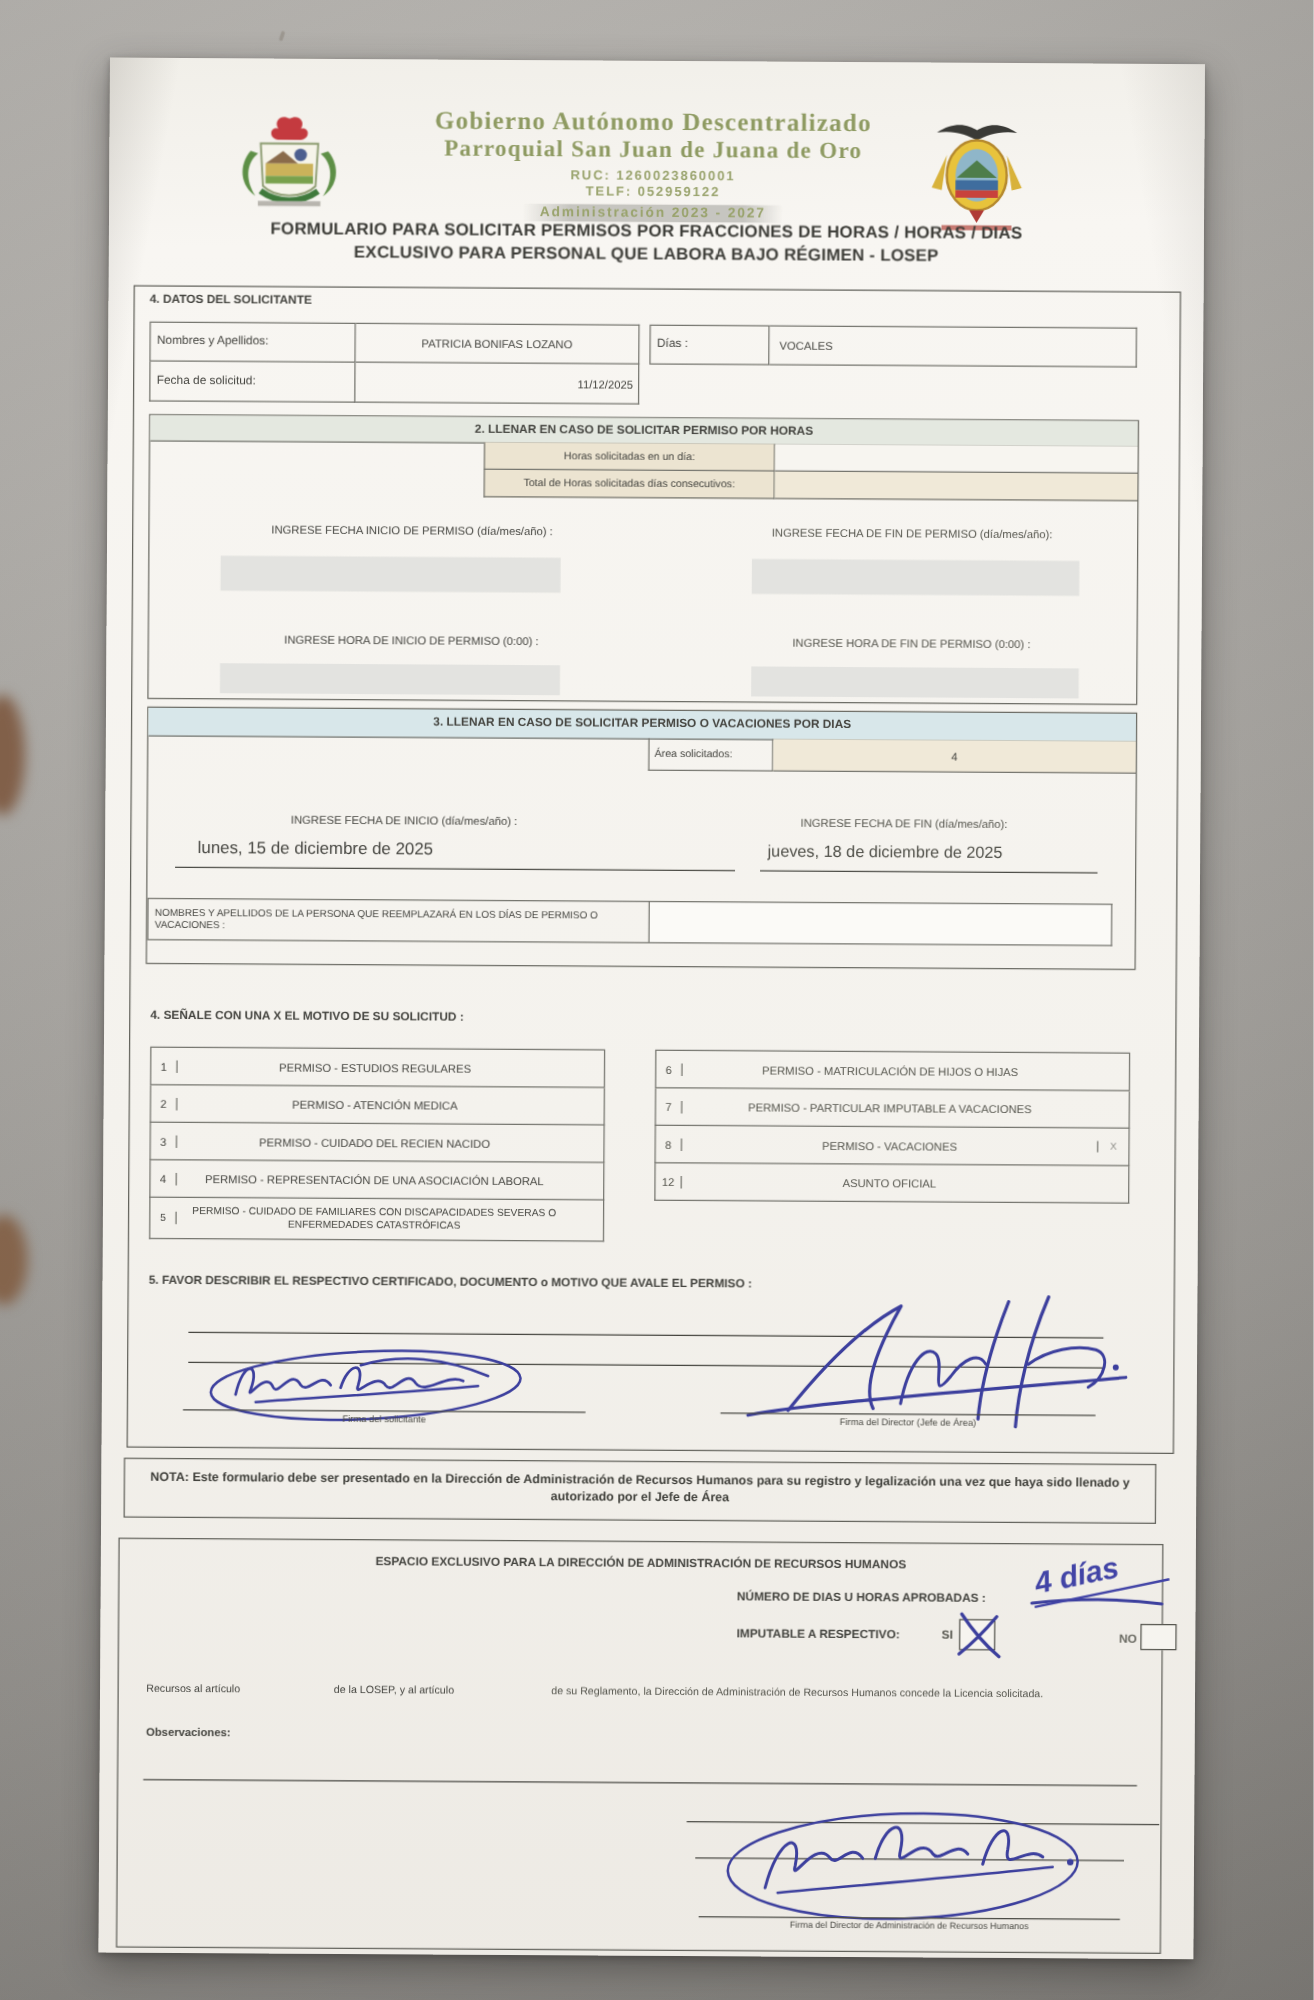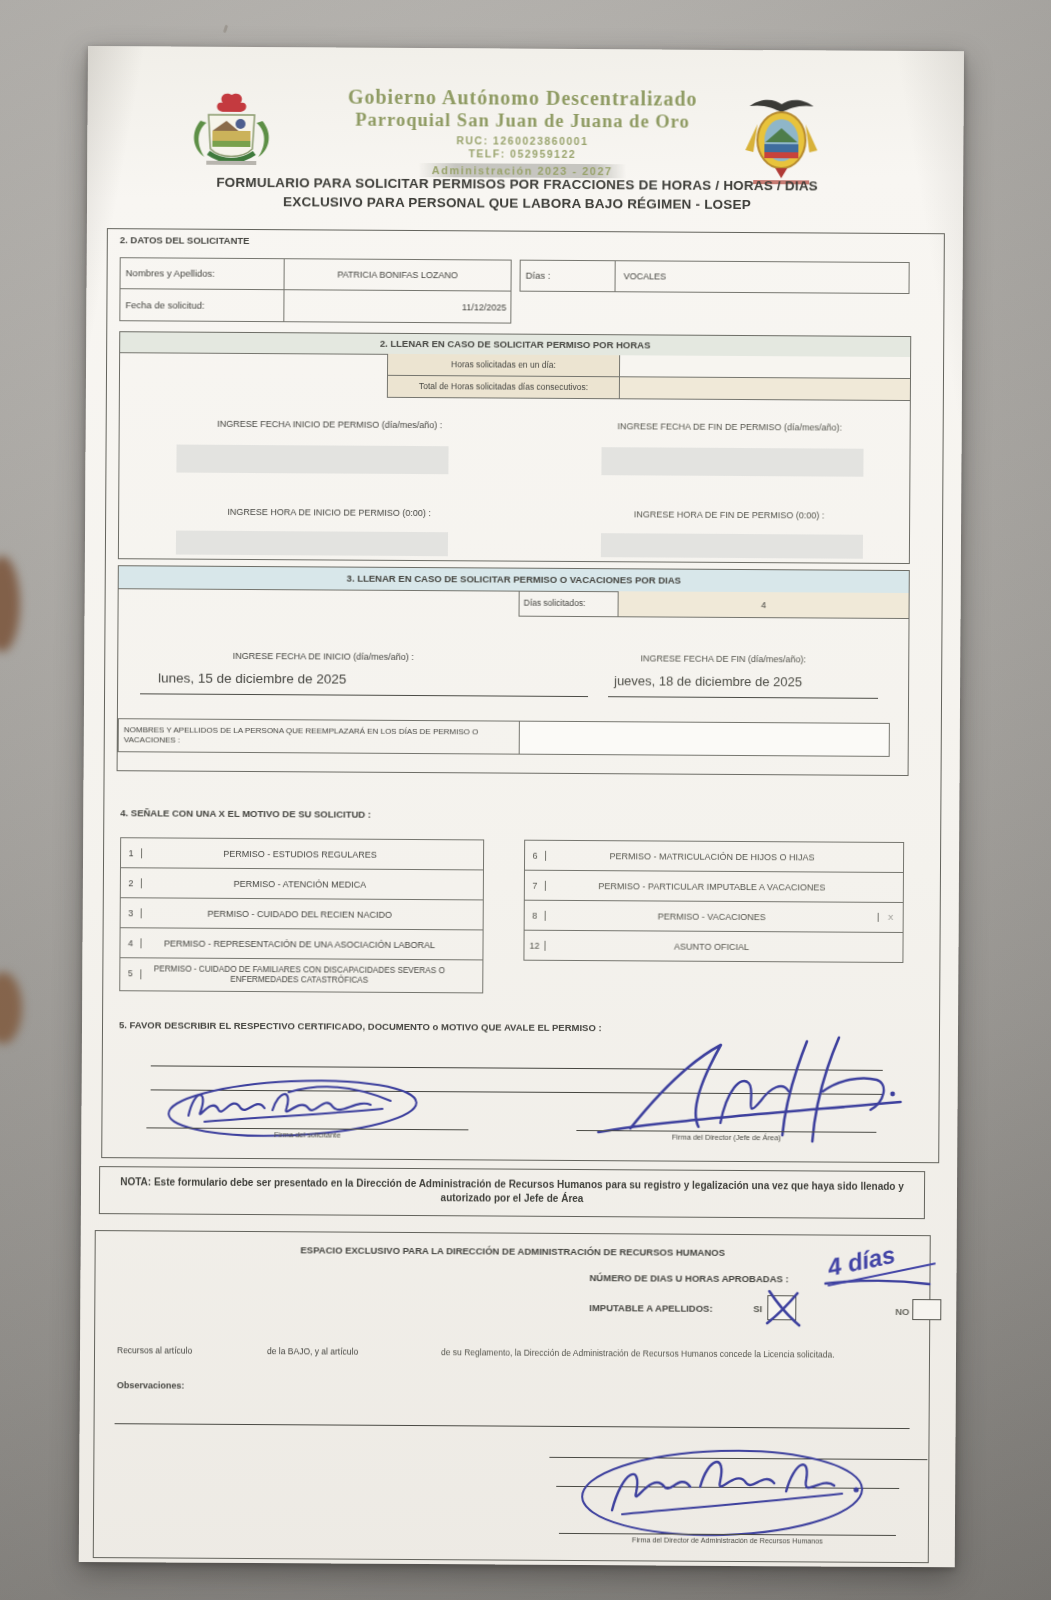--- a/index.html
+++ b/index.html
@@ -98,21 +98,21 @@
       </svg>
     </div>
 
     <div class="abs ctr" style="left:78px;top:126px;width:704px;">
       <div class="title">FORMULARIO PARA SOLICITAR PERMISOS  POR FRACCIONES DE HORAS / HORAS / DIAS</div>
       <div class="title">EXCLUSIVO PARA PERSONAL QUE LABORA BAJO RÉGIMEN - LOSEP</div>
     </div>
 
     <div class="abs formbox" style="left:20px;top:182px;width:836px;height:928px;">
 
-      <div class="abs b s95" style="left:12px;top:5px;">2. DATOS DEL SOLICITANTE</div>
+      <div class="abs b s95" style="left:12px;top:5px;">4. DATOS DEL SOLICITANTE</div>
 
       <div class="abs" style="left:12px;top:28px;width:392px;">
         <div style="display:flex;height:32px;">
           <div class="cell s95" style="width:165px;display:flex;align-items:center;padding-left:5px;box-sizing:border-box;">Nombres y Apellidos:</div>
           <div class="cell s9 ctr" style="flex:1;display:flex;align-items:center;justify-content:center;border-left:none;">PATRICIA BONIFAS LOZANO</div>
         </div>
         <div style="display:flex;height:32px;">
           <div class="cell s95" style="width:165px;display:flex;align-items:center;padding-left:5px;box-sizing:border-box;border-top:none;">Fecha de solicitud:</div>
           <div class="cell s9" style="flex:1;display:flex;align-items:center;justify-content:flex-end;padding-right:4px;border-left:none;border-top:none;">11/12/2025</div>
         </div>
@@ -141,21 +141,21 @@
         <div class="abs grayfield" style="left:482px;top:112px;width:262px;height:28px;"></div>
         <div class="abs s8 ctr" style="left:45px;top:174px;width:330px;font-size:9px;">INGRESE HORA DE INICIO DE PERMISO (0:00) :</div>
         <div class="abs s8 ctr" style="left:445px;top:174px;width:330px;font-size:9px;color:#55554d;">INGRESE HORA DE FIN DE PERMISO (0:00) :</div>
         <div class="abs grayfield" style="left:57px;top:198px;width:272px;height:24px;"></div>
         <div class="abs grayfield" style="left:482px;top:198px;width:262px;height:24px;"></div>
       </div>
 
       <div class="abs box2" style="left:12px;top:336px;width:790px;height:204px;">
         <div class="sec3hdr b s95 ctr" style="height:22px;line-height:22px;border-bottom:1px solid #76766f;">3. LLENAR EN CASO DE SOLICITAR PERMISO O VACACIONES POR DIAS</div>
         <div class="abs" style="left:400px;top:22px;width:390px;height:26px;display:flex;">
-          <div class="cell s8" style="width:100px;display:flex;align-items:center;padding-left:4px;box-sizing:border-box;border-top:none;">Días solicitados:</div>
+          <div class="cell s8" style="width:100px;display:flex;align-items:center;padding-left:4px;box-sizing:border-box;border-top:none;">Área solicitados:</div>
           <div class="cell cream2 s9 ctr" style="flex:1;display:flex;align-items:center;justify-content:center;border-left:none;border-top:none;border-right:none;">4</div>
         </div>
         <div class="abs ctr" style="left:40px;top:84px;width:330px;font-size:9px;">INGRESE FECHA DE INICIO (día/mes/año) :</div>
         <div class="abs ctr" style="left:440px;top:84px;width:330px;font-size:9px;color:#55554d;">INGRESE FECHA DE FIN (día/mes/año):</div>
         <div class="abs uline" style="left:22px;top:104px;width:448px;height:24px;font-size:13.5px;padding-left:18px;box-sizing:border-box;">lunes, 15 de diciembre de 2025</div>
         <div class="abs uline" style="left:490px;top:104px;width:270px;height:24px;font-size:13px;padding-left:6px;box-sizing:border-box;color:#4e4e47;">jueves, 18 de diciembre de 2025</div>
         <div class="abs" style="left:0px;top:152px;width:772px;height:34px;display:flex;">
           <div class="cell" style="width:402px;font-size:8px;line-height:10px;display:flex;align-items:center;padding:2px 5px;box-sizing:border-box;">NOMBRES Y APELLIDOS DE LA PERSONA QUE REEMPLAZARÁ EN  LOS DÍAS DE PERMISO O VACACIONES :</div>
           <div class="cell" style="flex:1;border-left:none;background:#fbfaf7;"></div>
         </div>
@@ -256,34 +256,34 @@
       <div class="abs b s95 ctr" style="left:0;top:12px;width:100%;">ESPACIO EXCLUSIVO PARA LA DIRECCIÓN DE ADMINISTRACIÓN DE RECURSOS HUMANOS</div>
 
       <div class="abs b s95" style="left:494px;top:38px;">NÚMERO DE DIAS U HORAS APROBADAS :</div>
       <div class="abs" style="left:728px;top:8px;">
         <div class="hand4dias">4 días</div>
         <svg width="110" height="14" viewBox="0 0 110 14" style="margin-top:-4px;">
           <path class="ink" stroke-width="2.4" d="M2,8 C36,4 74,4 106,8"></path>
         </svg>
       </div>
 
-      <div class="abs b s95" style="left:494px;top:68px;">IMPUTABLE A APELLIDOS:</div>
+      <div class="abs b s95" style="left:494px;top:68px;">IMPUTABLE A RESPECTIVO:</div>
       <div class="abs b s95" style="left:658px;top:68px;color:#55554d;">SI</div>
       <div class="abs" style="left:672px;top:60px;width:27px;height:23px;border:1.4px solid #55554e;background:#f6f4ef;"></div>
       <div class="abs" style="left:664px;top:50px;">
         <svg width="48" height="44" viewBox="0 0 48 44">
           <path class="ink" stroke-width="2.6" d="M10,6 C18,18 28,30 40,40"></path>
           <path class="ink" stroke-width="2.6" d="M38,8 C28,20 18,30 8,38"></path>
         </svg>
       </div>
       <div class="abs b s95" style="left:800px;top:70px;color:#6a6a62;">NO</div>
       <div class="abs" style="left:817px;top:63px;width:27px;height:19px;border:1.4px solid #55554e;background:#f6f4ef;"></div>
 
       <div class="abs s8" style="left:22px;top:114px;">Recursos al artículo</div>
-      <div class="abs s8" style="left:172px;top:114px;">de la BAJO, y al artículo</div>
+      <div class="abs s8" style="left:172px;top:114px;">de la LOSEP, y al artículo</div>
       <div class="abs s8" style="left:346px;top:114px;color:#55554d;">de su Reglamento, la Dirección de Administración de Recursos Humanos concede la Licencia solicitada.</div>
 
       <div class="abs b s9" style="left:22px;top:148px;">Observaciones:</div>
       <div class="abs sigline" style="left:20px;top:166px;width:795px;height:26px;"></div>
       <div class="abs sigline" style="left:455px;top:197px;width:378px;height:26px;"></div>
       <div class="abs sigline" style="left:462px;top:226px;width:343px;height:26px;"></div>
 
       <div class="abs" style="left:478px;top:192px;">
         <svg width="310" height="118" viewBox="0 0 310 118">
           <ellipse cx="150" cy="66" rx="140" ry="42" class="ink" stroke-width="2" transform="rotate(-2 150 66)"></ellipse>

